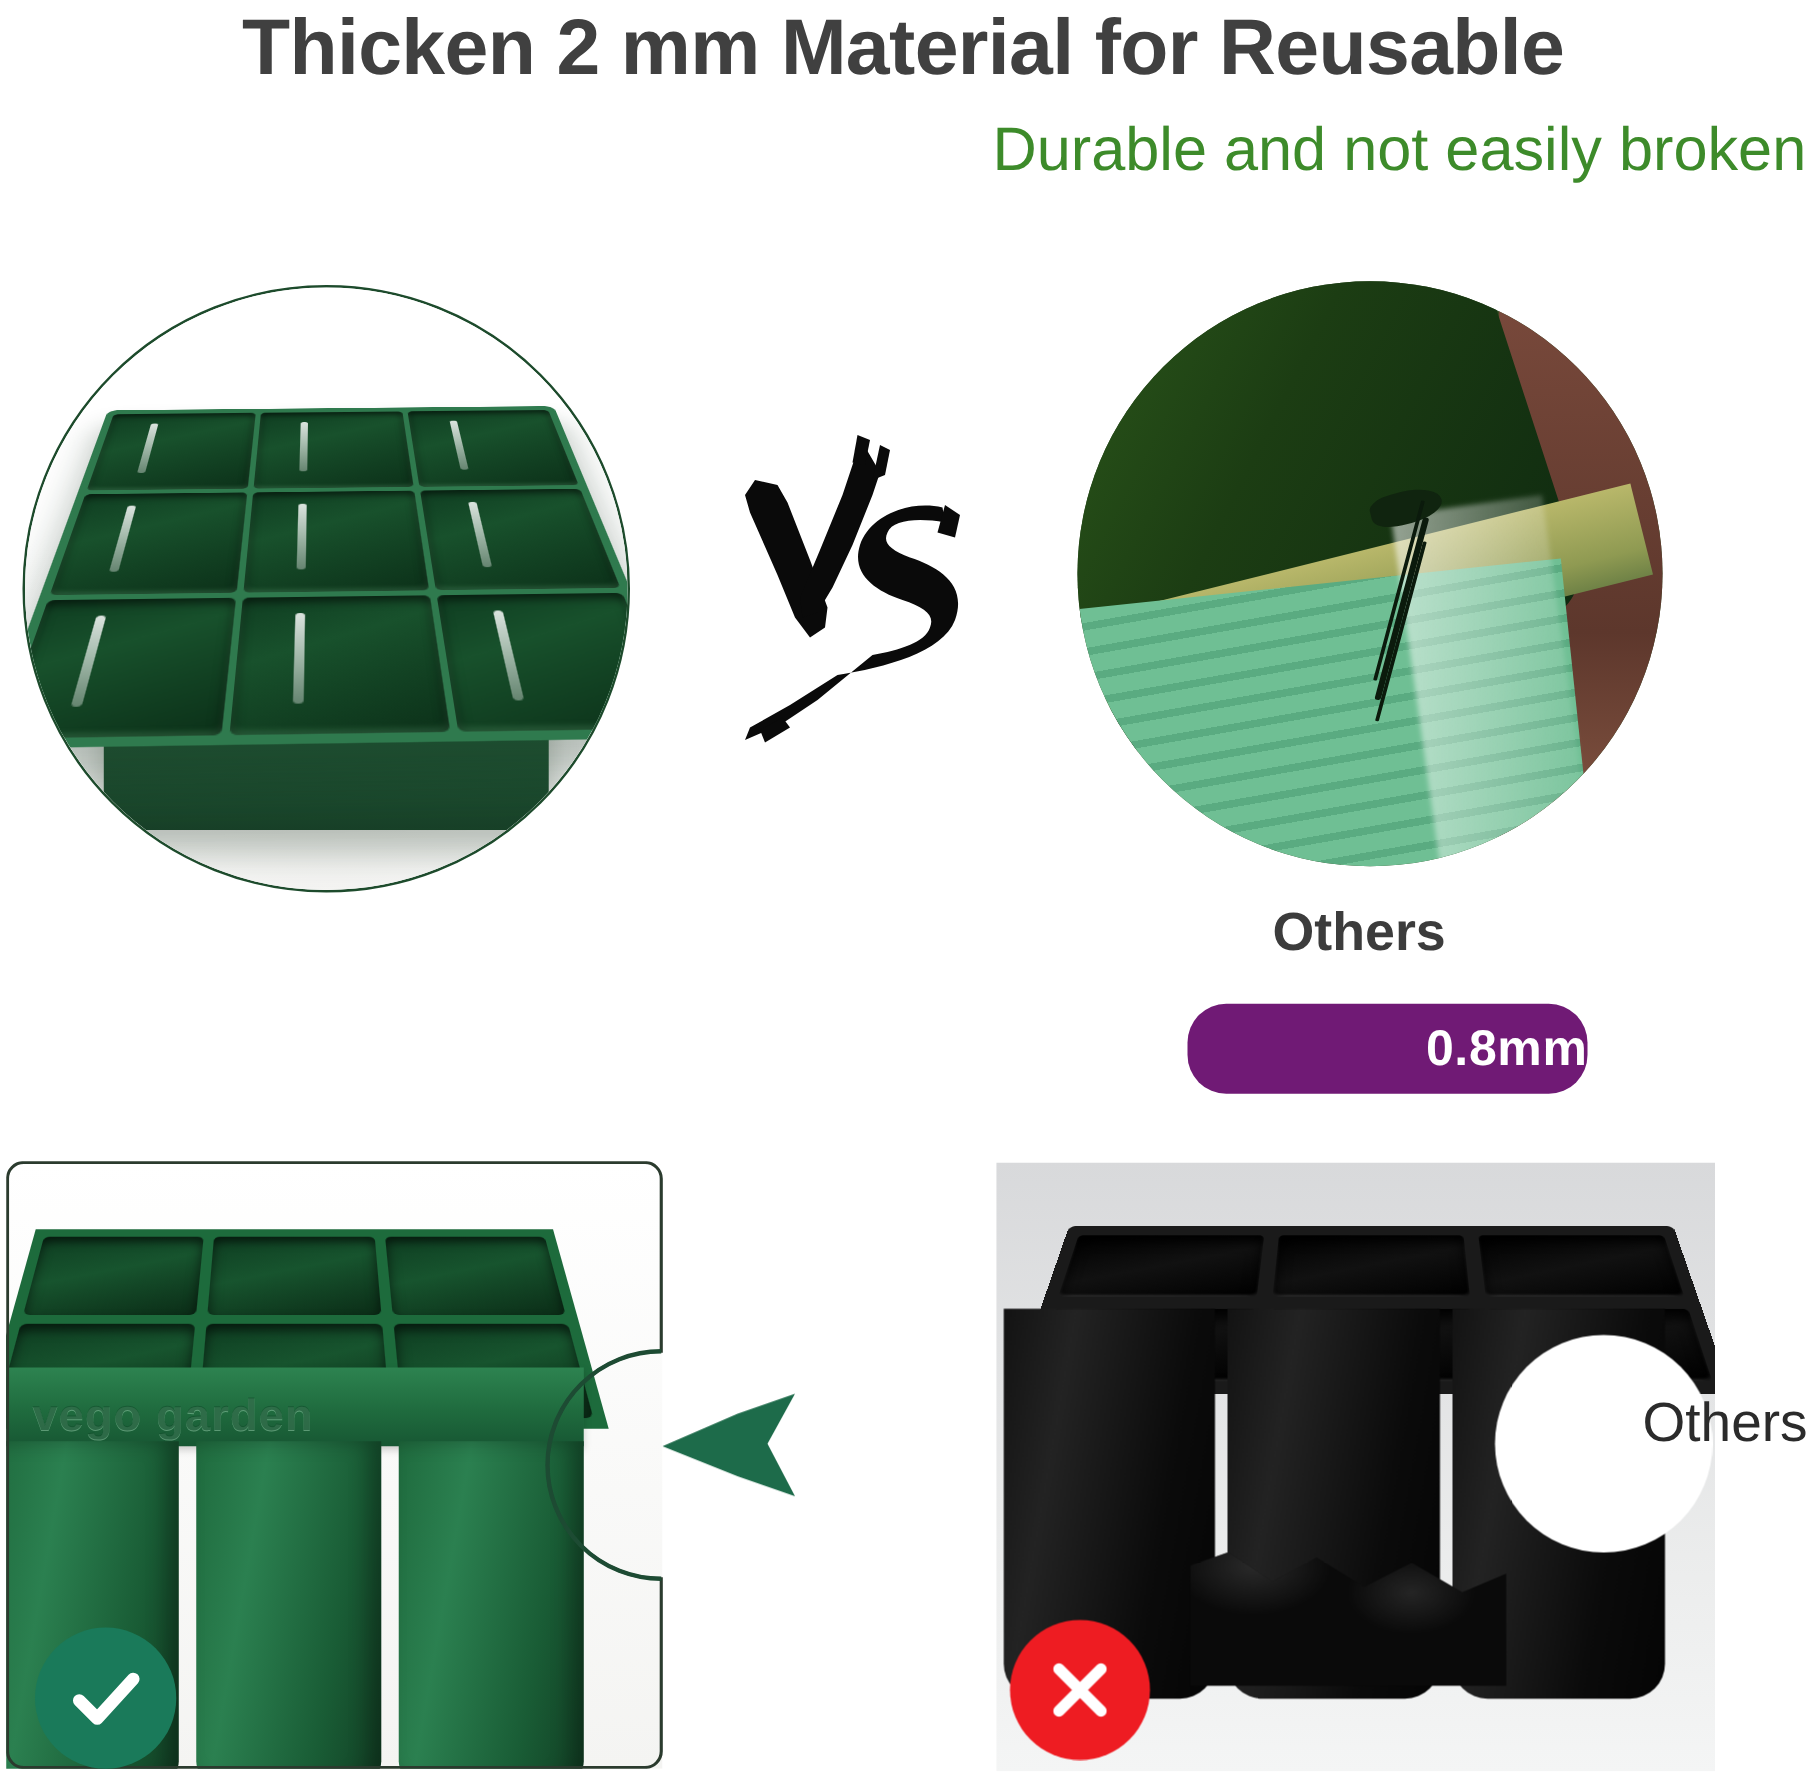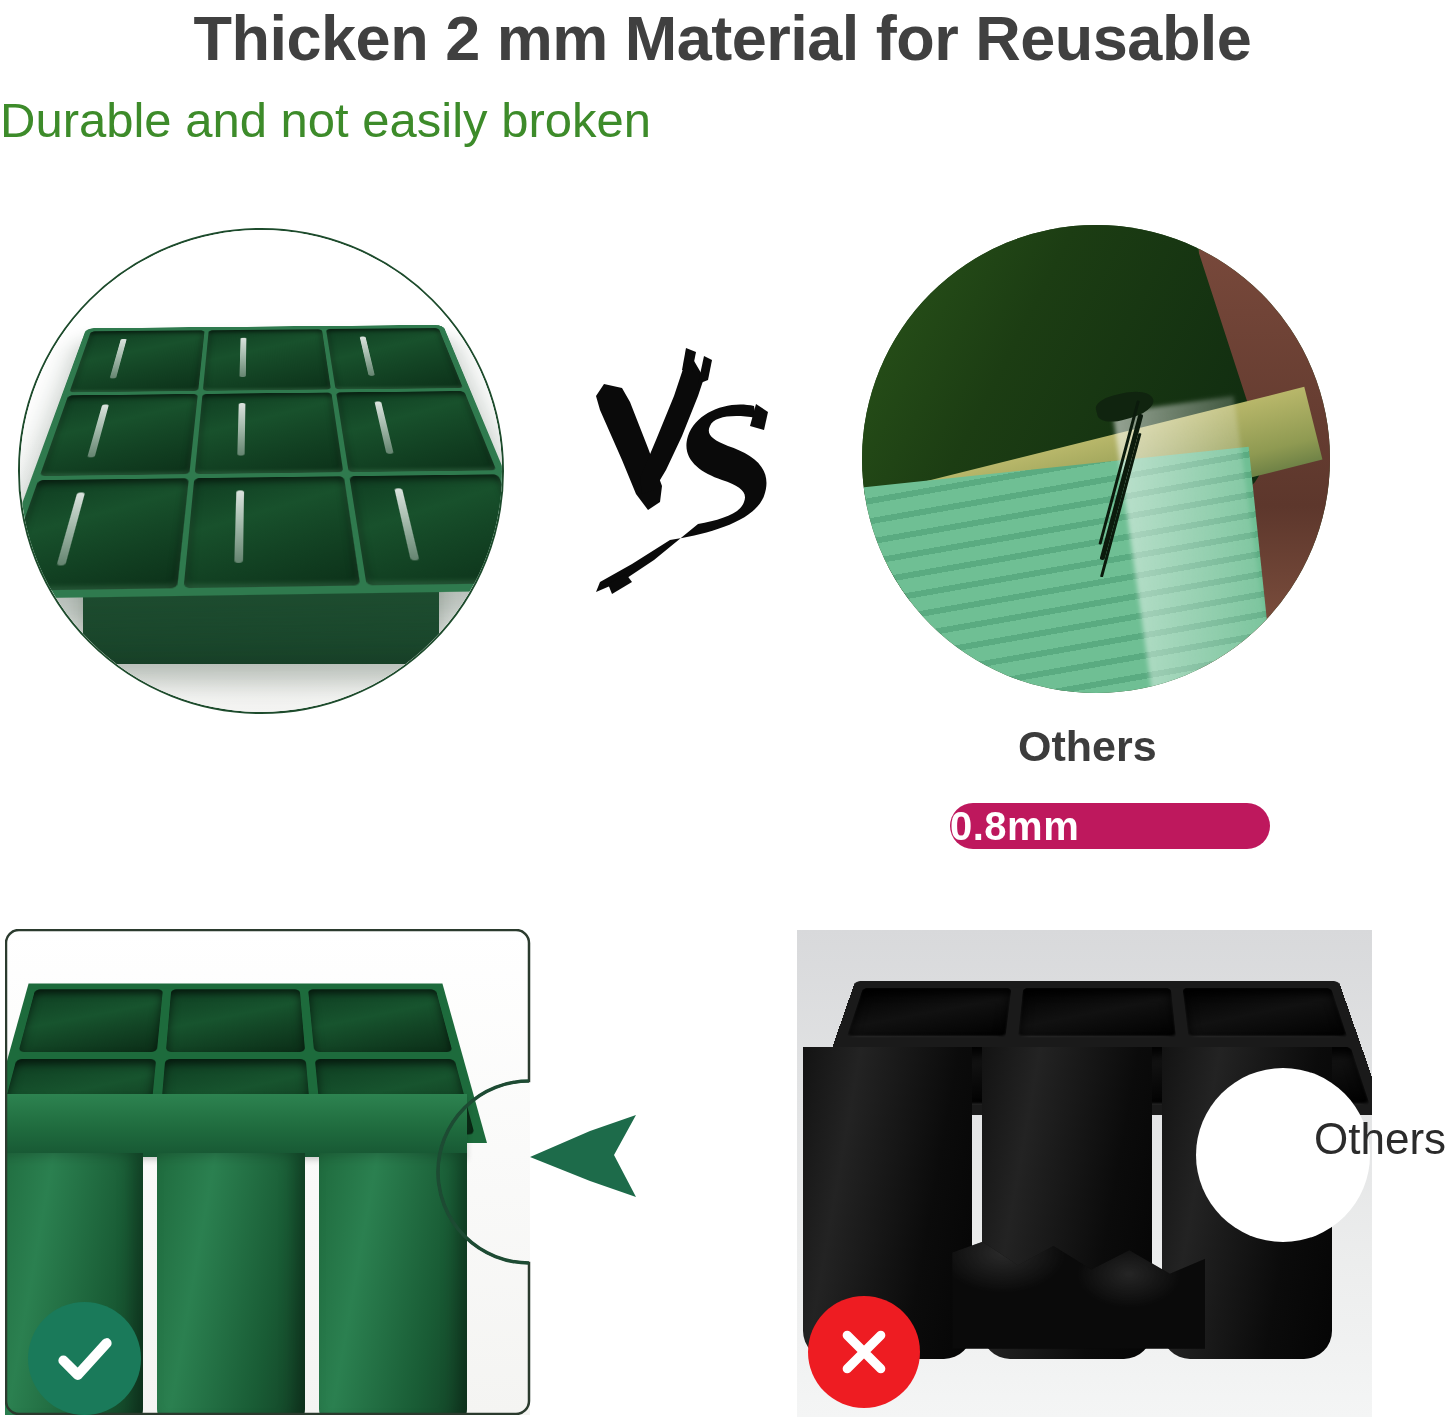--- a/index.html
+++ b/index.html
@@ -27,21 +27,21 @@
     font-size: 63px;
     font-weight: bold;
     color: #404040;
     letter-spacing: -0.5px;
     white-space: nowrap;
   }
   .subtitle {
     position: absolute;
     left: 0; top: 92px;
     width: 1445px;
-    text-align: left;
+    text-align: right;
     font-size: 49px;
     font-weight: normal;
     color: #3d8b2a;
     white-space: nowrap;
   }
 
   
   .circle-wrap {
     position: absolute;
     border-radius: 50%;
@@ -193,26 +193,26 @@
     position: absolute;
     left: 1018px; top: 722px;
     font-size: 43px;
     font-weight: bold;
     color: #3c3c3c;
     white-space: nowrap;
   }
   #badge-thickness {
     position: absolute;
     left: 950px; top: 803px;
-    width: 320px; height: 46px;
-    background: #be185d;
+    width: 320px; height: 72px;
+    background: #701a75;
     border-radius: 31px;
     display: flex;
     align-items: center;
-    justify-content: flex-start;
+    justify-content: flex-end;
   }
   #badge-thickness span {
     color: #ffffff;
     font-size: 40px;
     font-weight: bold;
     letter-spacing: .5px;
   }
 
   
   #panel-ours-bottom {
@@ -445,20 +445,21 @@
       <div class="closeup-green">
         <div class="cg-top">
           <i></i>
           <i></i>
           <i></i>
           <i></i>
           <i></i>
           <i></i>
         </div>
         <div class="cg-band"></div>
+        <div class="cg-brand">vego garden</div>
         <div class="cg-pots">
           <i></i>
           <i></i>
           <i></i>
         </div>
       </div>
     </div>
 
     <svg class="frame-svg" viewBox="0 0 573 486" aria-hidden="true">
       <path d="M14,1 H511 A13,13 0 0 1 524,14 V152

